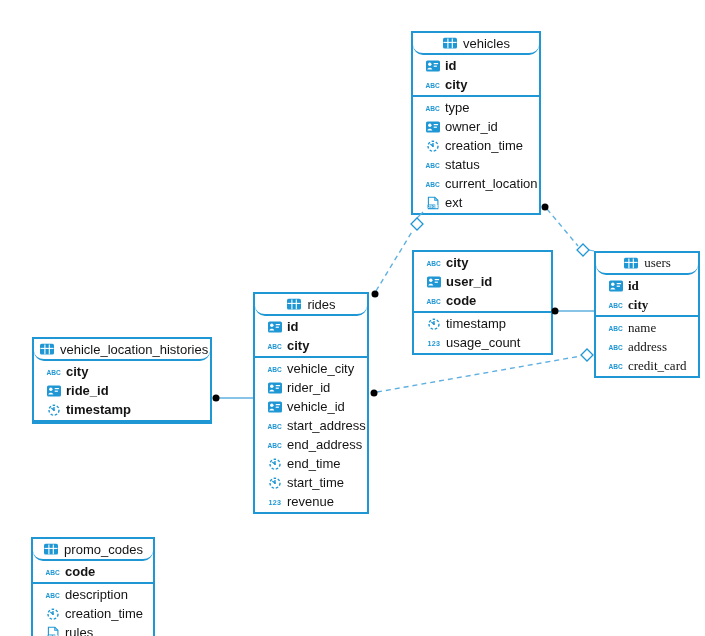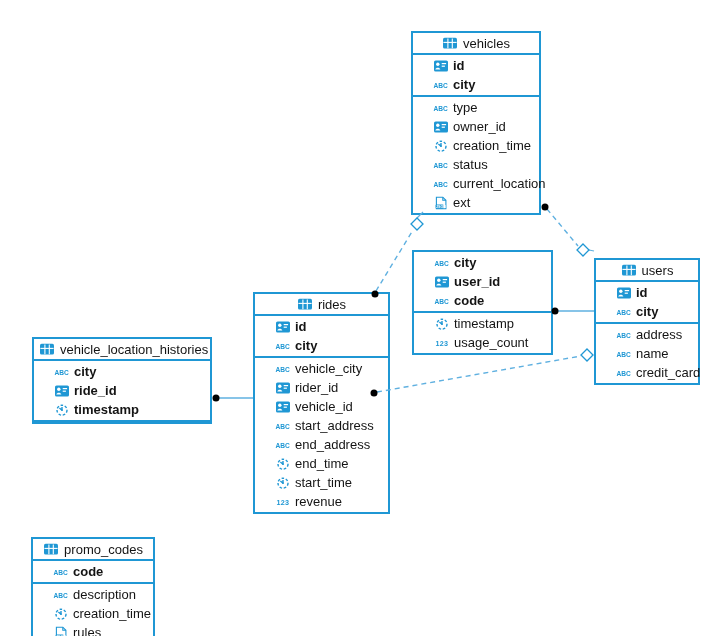--- a/index.html
+++ b/index.html
@@ -19,23 +19,23 @@
   .rel-dot{fill:#000000;}
   .rel-diamond{fill:#ffffff;stroke:var(--accent);stroke-width:1.3;}
   .rel-tail{stroke:var(--line);stroke-width:1.2;fill:none;}
 
   .tbl{
     position:absolute;background:#ffffff;border:2px solid var(--accent);
     z-index:2;box-sizing:border-box;
   }
   .thead{
     display:flex;align-items:center;justify-content:center;gap:5px;
-    height:20px;border-bottom:2px solid var(--accent);padding:0 3px;white-space:nowrap;
-  }
-  .sec{padding:1px 16px;}
+    height:20px;border-bottom:2px solid var(--accent);padding:0 3px;white-space:nowrap;border-radius:10px;
+  }
+  .sec{padding:1px 8px;}
   .sec.keys{border-bottom:2px solid var(--accent);}
   .sec.keys .lbl{font-weight:700;}
   .row{
     display:flex;align-items:center;gap:4px;height:19px;
     padding:0 4px 0 4px;white-space:nowrap;
   }
   .ic{width:16px;height:14px;flex:0 0 16px;display:block;}
   .lbl{line-height:19px;}
   svg text{font-family:"Liberation Sans",sans-serif;}
 </style>
@@ -198,21 +198,21 @@
       </div>
       <div class="row">
         <svg class="ic">
             <use href="#i-num"></use>
           </svg>
         <span class="lbl">usage_count</span>
       </div>
     </div>
   </div>
 
-  <div class="tbl" style="left:594px;top:258px;width:106px;">
+  <div class="tbl" style="left:594px;top:251px;width:106px;font-family:Liberation Serif, serif;">
     <div class="thead">
       <svg class="ic">
           <use href="#i-table"></use>
         </svg>
       <span>users</span>
     </div>
     <div class="sec keys">
       <div class="row">
         <svg class="ic">
             <use href="#i-uuid"></use>
@@ -224,38 +224,38 @@
             <use href="#i-text"></use>
           </svg>
         <span class="lbl">city</span>
       </div>
     </div>
     <div class="sec">
       <div class="row">
         <svg class="ic">
             <use href="#i-text"></use>
           </svg>
+        <span class="lbl">name</span>
+      </div>
+      <div class="row">
+        <svg class="ic">
+            <use href="#i-text"></use>
+          </svg>
         <span class="lbl">address</span>
       </div>
       <div class="row">
         <svg class="ic">
             <use href="#i-text"></use>
           </svg>
-        <span class="lbl">name</span>
-      </div>
-      <div class="row">
-        <svg class="ic">
-            <use href="#i-text"></use>
-          </svg>
         <span class="lbl">credit_card</span>
       </div>
     </div>
   </div>
 
-  <div class="tbl" style="left:253px;top:292px;width:137px;">
+  <div class="tbl" style="left:253px;top:292px;width:116px;">
     <div class="thead">
       <svg class="ic">
           <use href="#i-table"></use>
         </svg>
       <span>rides</span>
     </div>
     <div class="sec keys">
       <div class="row">
         <svg class="ic">
             <use href="#i-uuid"></use>

